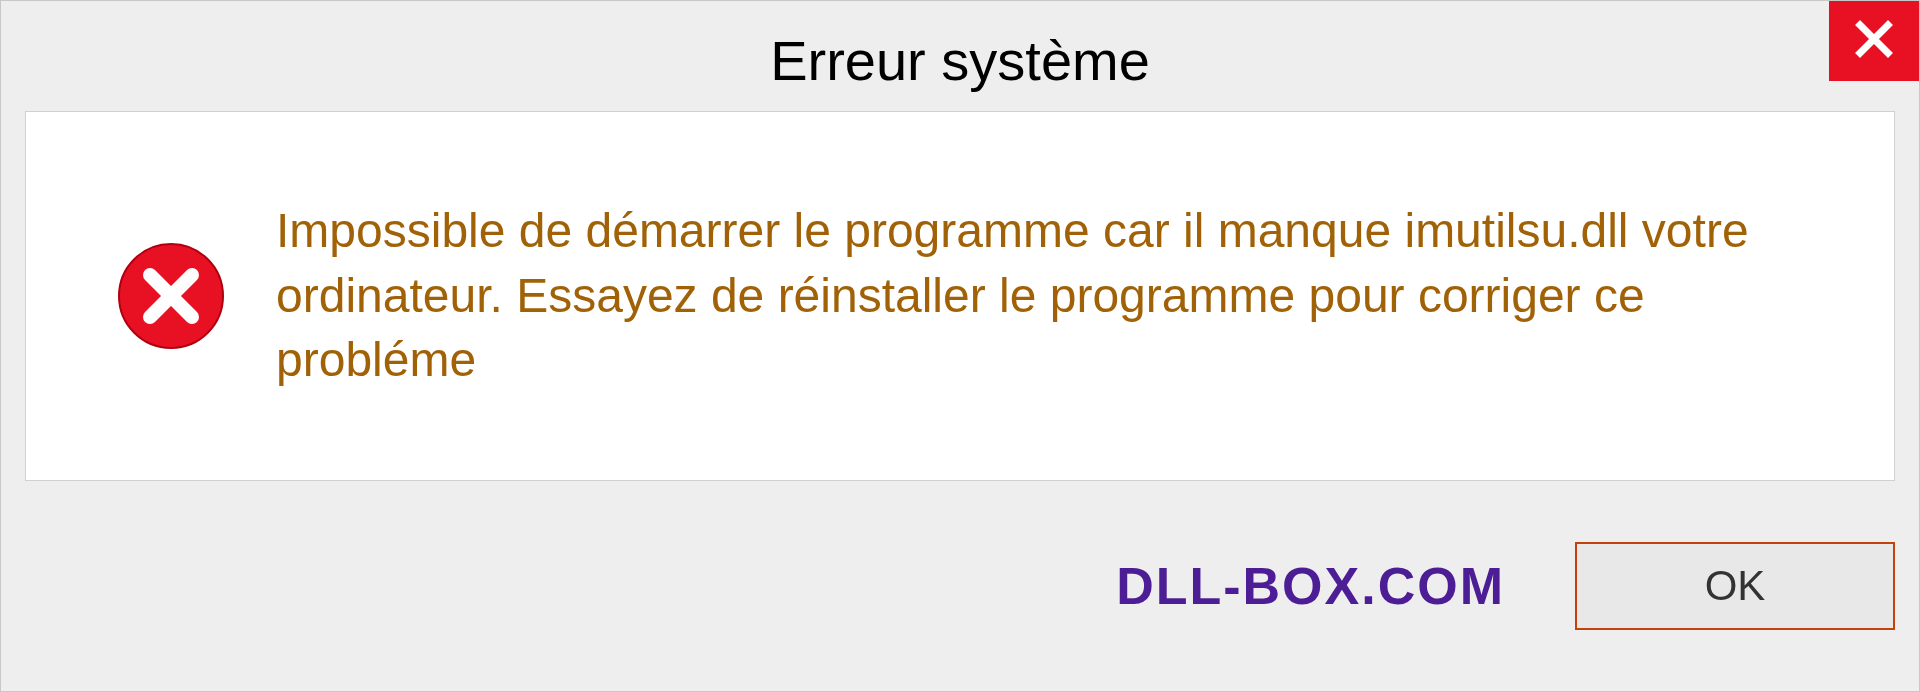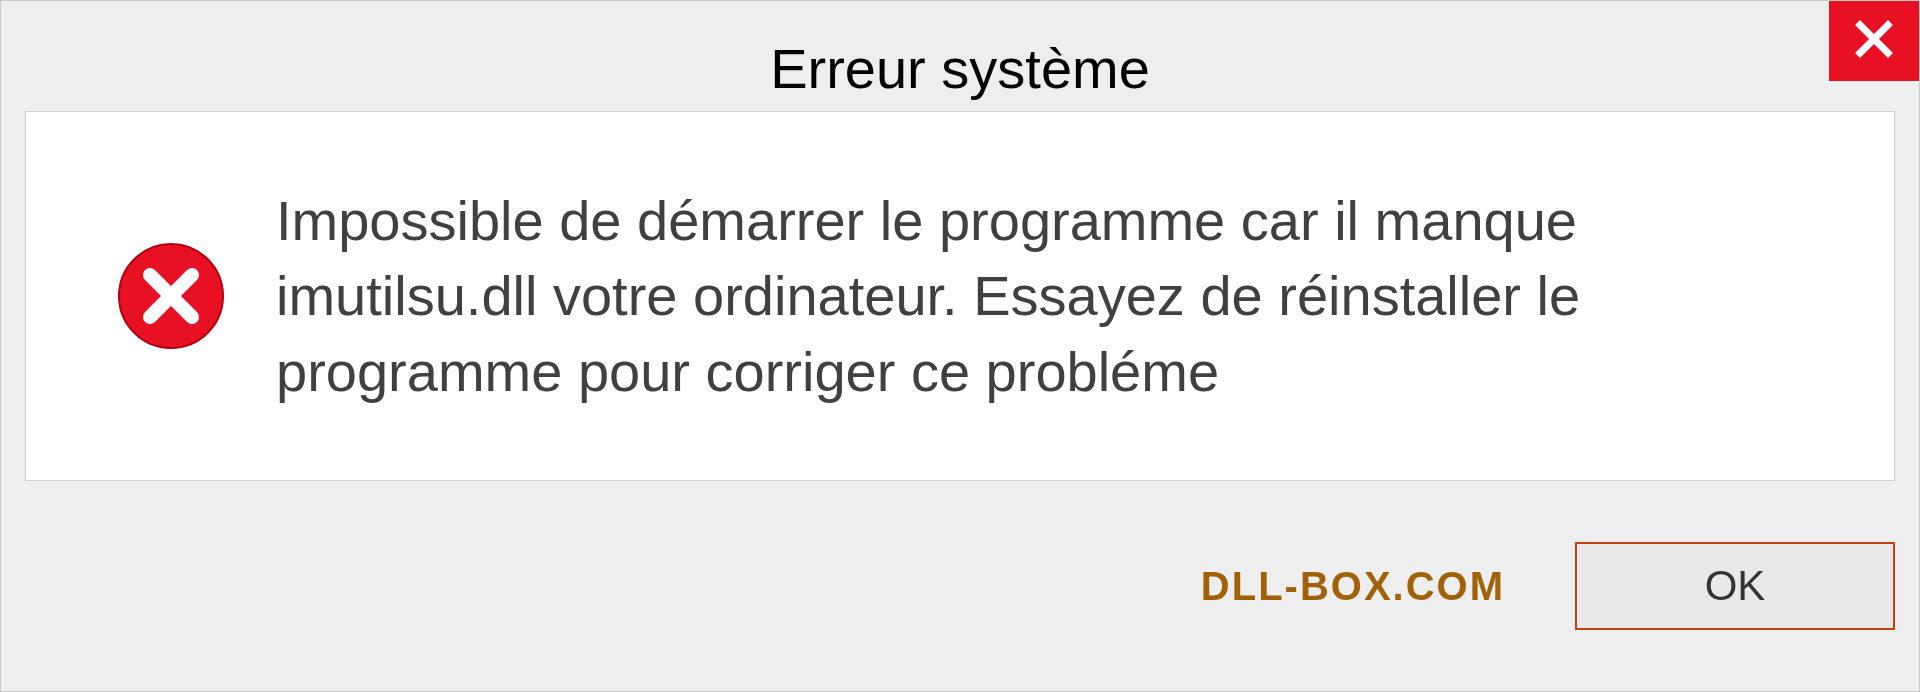--- a/index.html
+++ b/index.html
@@ -20,21 +20,21 @@
       height: 692px;
       background: #eeeeee;
       border: 1px solid #c8c8c8;
       position: relative;
       display: flex;
       flex-direction: column;
     }
     .titlebar {
       height: 100px;
       display: flex;
-      align-items: flex-end;
+      align-items: center;
       justify-content: center;
       position: relative;
       padding-top: 18px;
     }
     .title {
       font-size: 56px;
       color: #000;
       font-weight: 400;
     }
     .close-btn {
@@ -67,37 +67,37 @@
     .error-icon {
       flex-shrink: 0;
       width: 110px;
       height: 110px;
     }
     .error-icon svg {
       width: 110px;
       height: 110px;
     }
     .message {
-      font-size: 56px;
+      font-size: 48px;
       line-height: 1.35;
-      color: #404040;
+      color: #a16207;
       font-weight: 400;
     }
     .footer {
       flex: 1;
       display: flex;
       align-items: center;
       justify-content: flex-end;
       padding: 0 24px;
       gap: 70px;
     }
     .watermark {
-      font-size: 40px;
+      font-size: 52px;
       font-weight: 900;
-      color: #a16207;
+      color: #4c1d95;
       letter-spacing: 2px;
       font-family: Arial, sans-serif;
     }
     .ok-btn {
       width: 320px;
       height: 88px;
       background: #e8e8e8;
       border: 2px solid #c2410c;
       font-size: 42px;
       color: #333;

